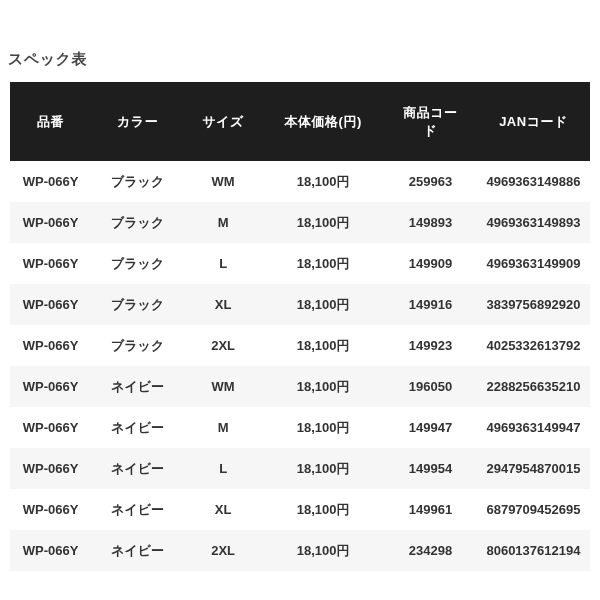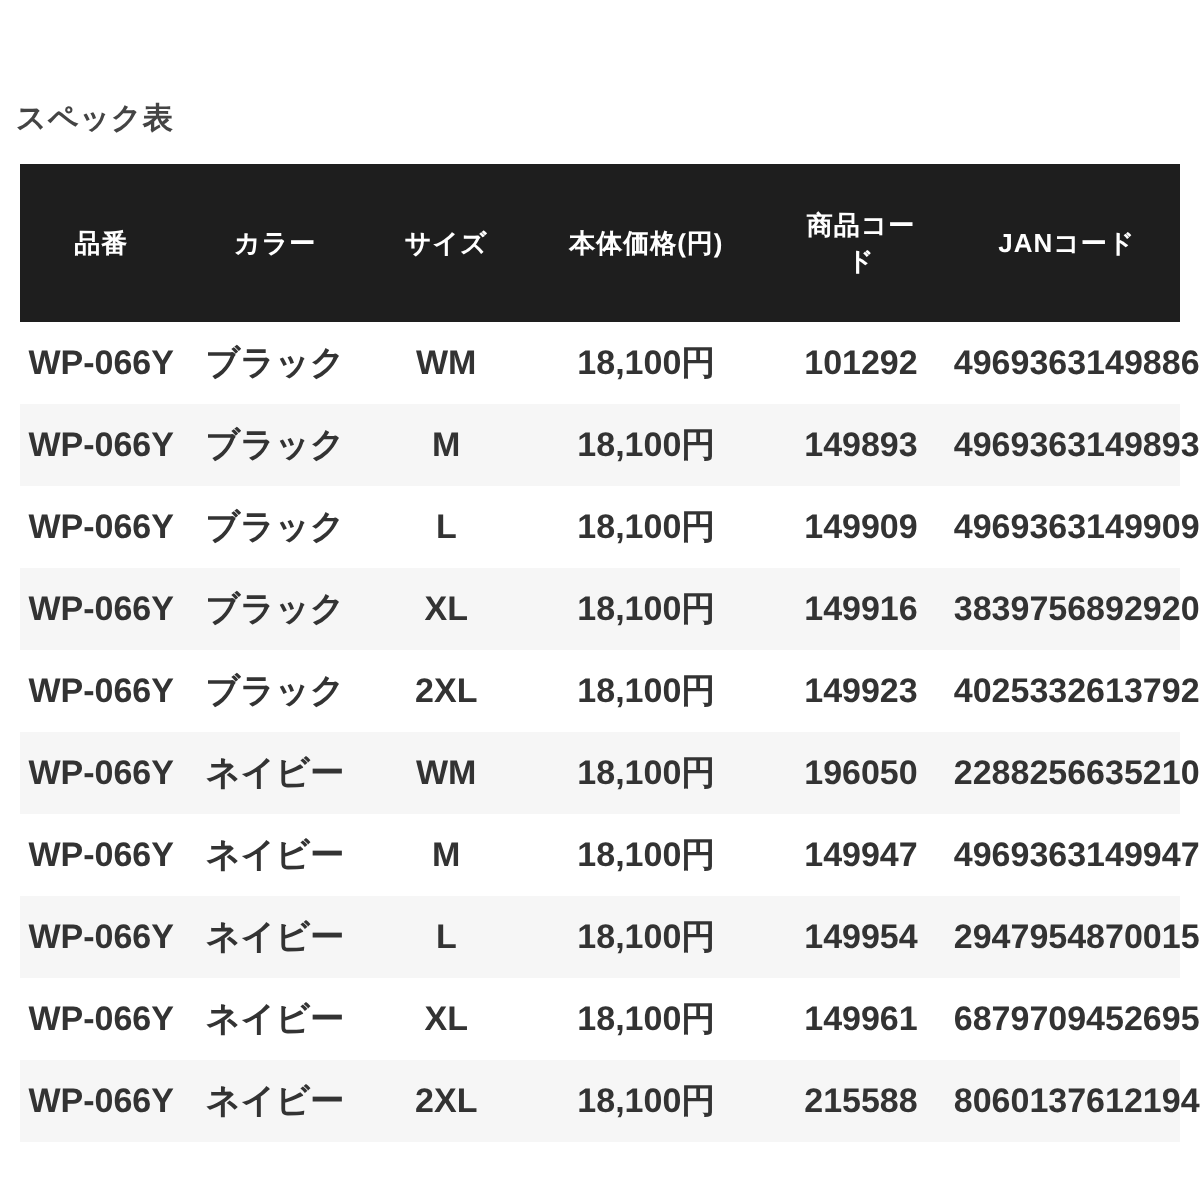--- a/index.html
+++ b/index.html
@@ -37,21 +37,21 @@
     height: 47px;
     padding: 16px;
     text-align: center;
     vertical-align: middle;
     letter-spacing: 0.5px;
     margin-top: 20px;
   }
   table.spec-table tbody td {
     height: 41px;
     padding: 0;
-    font-size: 17px;
+    font-size: 13px;
     font-weight: bold;
     color: #333333;
     text-align: center;
     vertical-align: middle;
     background: #ffffff;
   }
   table.spec-table tbody tr:nth-child(even) td {
     background: #f6f6f6;
   }
 </style>
@@ -79,21 +79,21 @@
           <th>商品コード</th>
           <th>JANコード</th>
         </tr>
     </thead>
     <tbody>
         <tr>
           <td>WP-066Y</td>
           <td>ブラック</td>
           <td>WM</td>
           <td>18,100円</td>
-          <td>101292</td>
+          <td>259963</td>
           <td>4969363149886</td>
         </tr>
         <tr>
           <td>WP-066Y</td>
           <td>ブラック</td>
           <td>M</td>
           <td>18,100円</td>
           <td>149893</td>
           <td>4969363149893</td>
         </tr>
@@ -151,18 +151,18 @@
           <td>XL</td>
           <td>18,100円</td>
           <td>149961</td>
           <td>6879709452695</td>
         </tr>
         <tr>
           <td>WP-066Y</td>
           <td>ネイビー</td>
           <td>2XL</td>
           <td>18,100円</td>
-          <td>215588</td>
+          <td>234298</td>
           <td>8060137612194</td>
         </tr>
       </tbody>
   </table>
 </div>
 
 </body></html>

